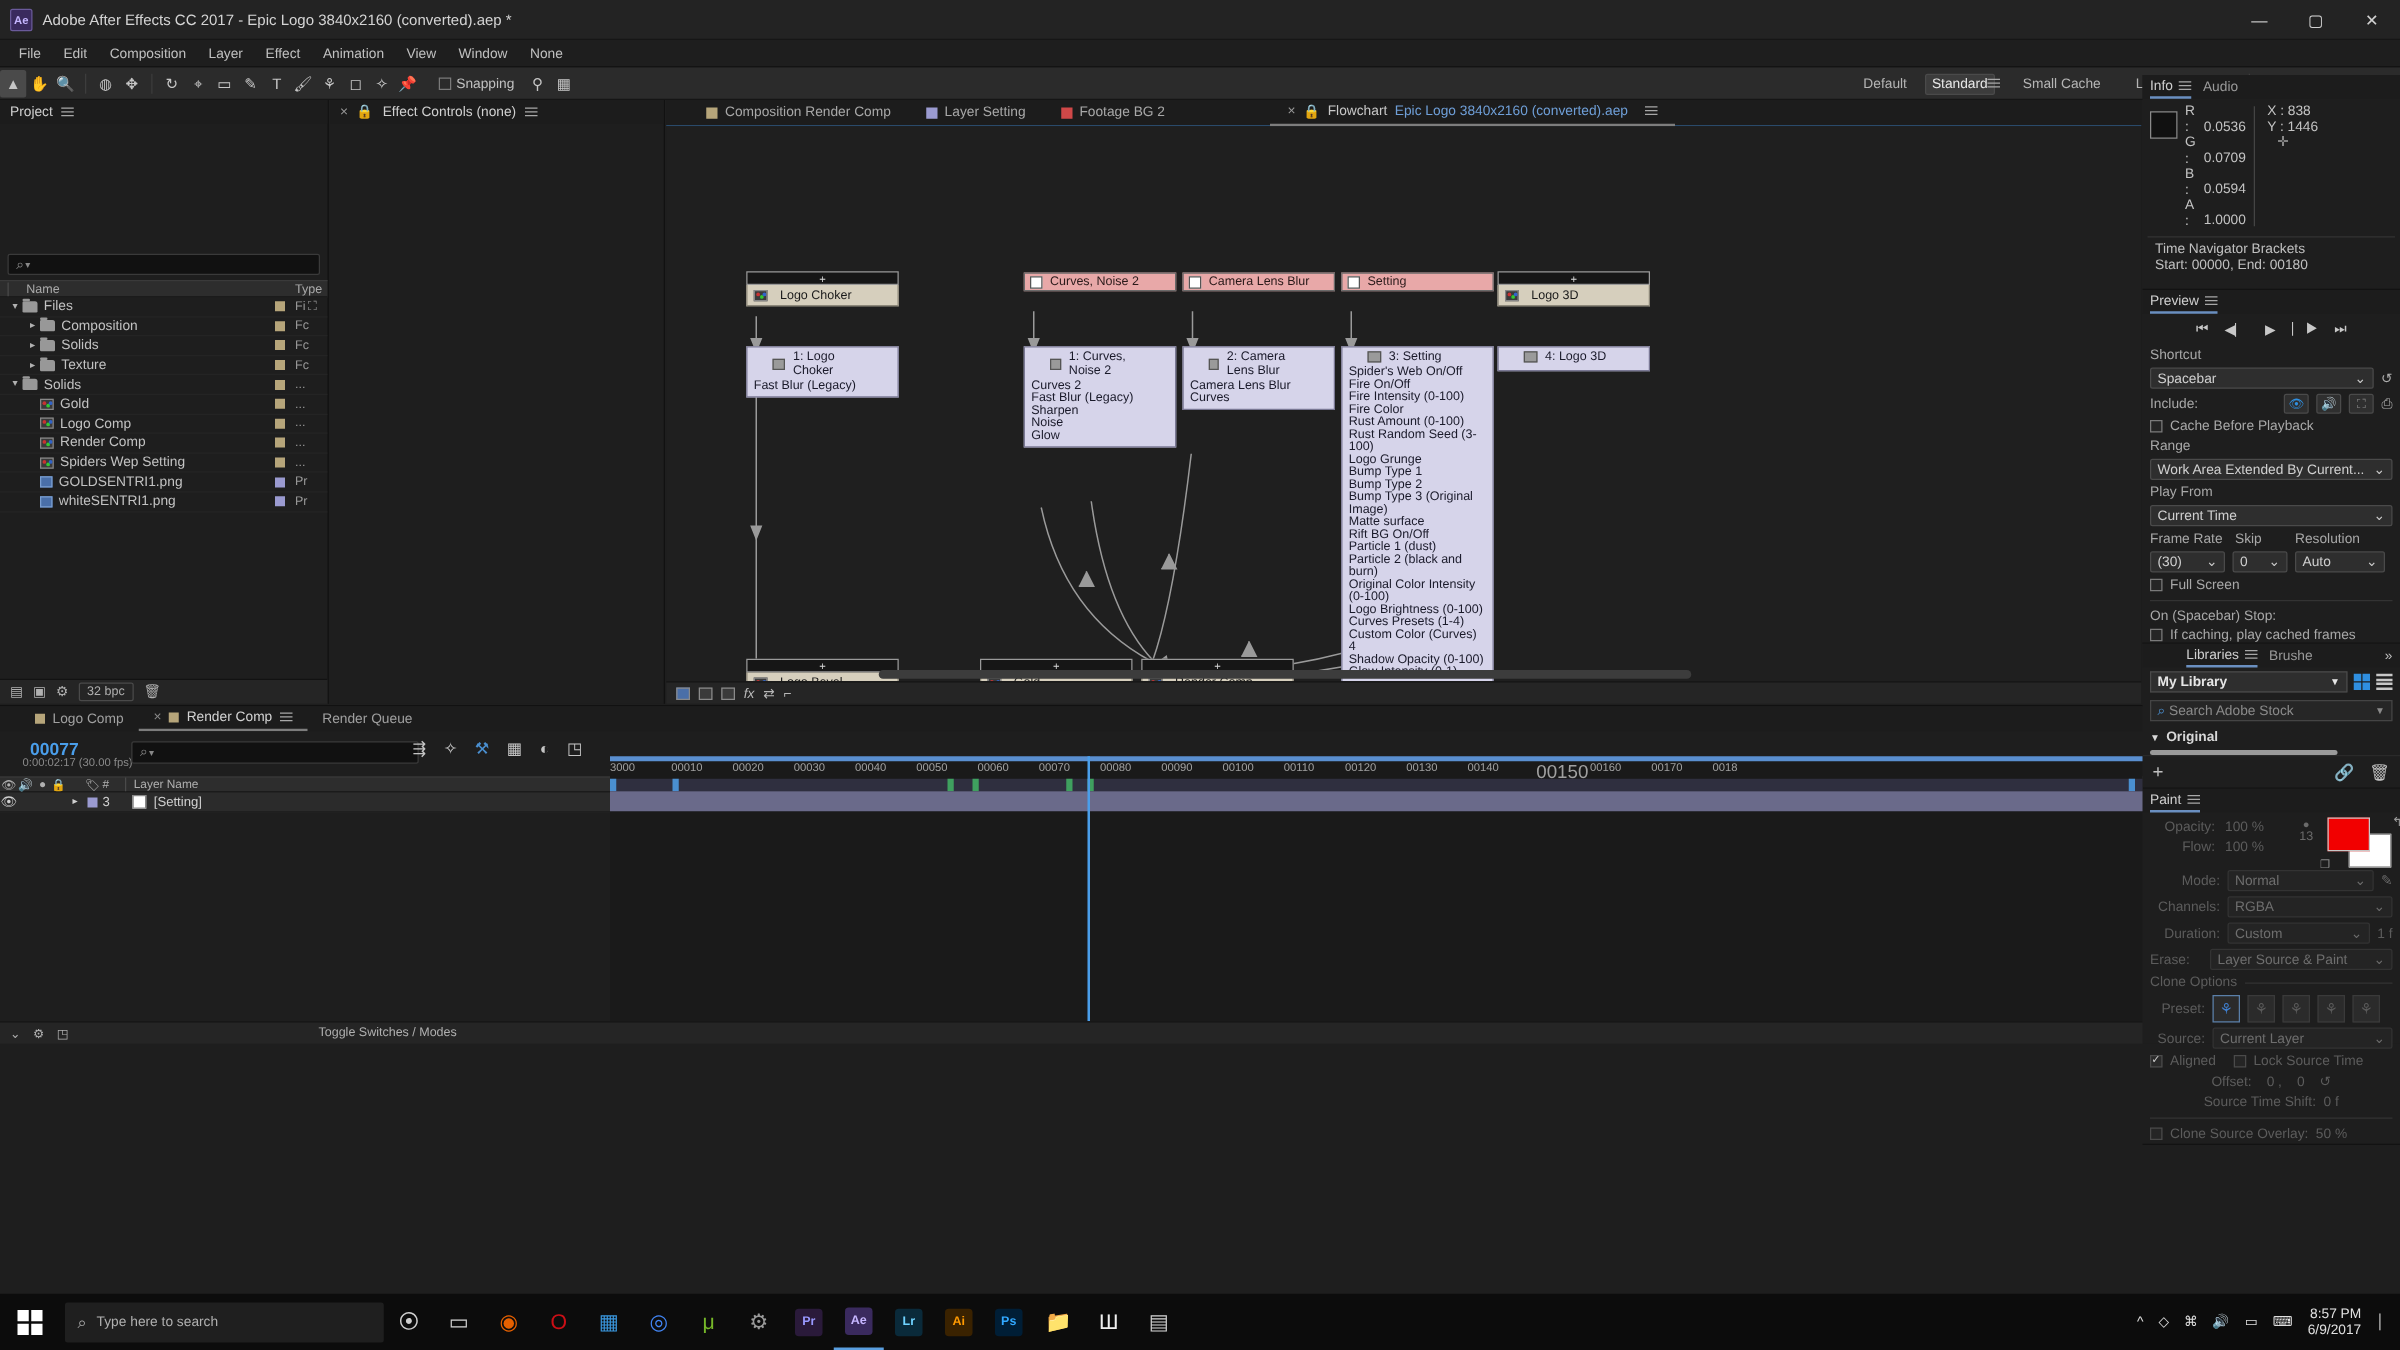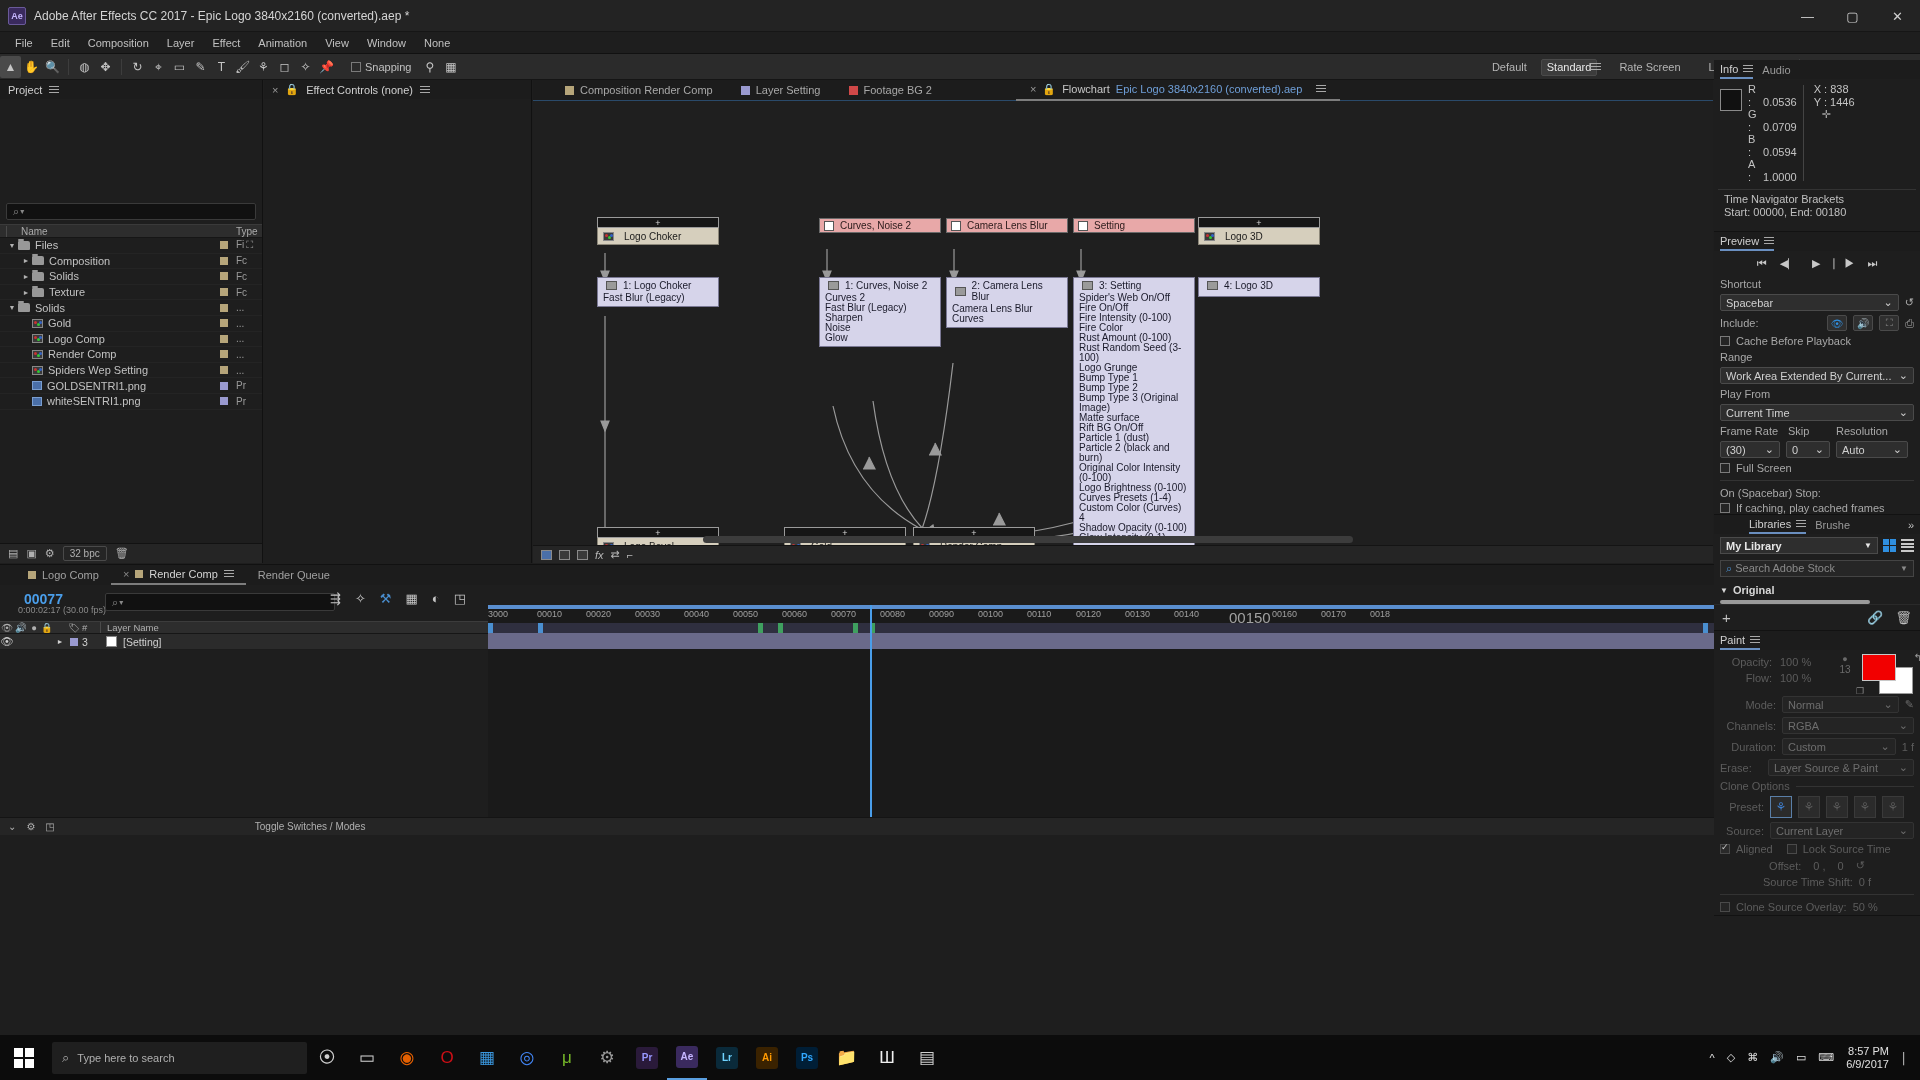--- a/index.html
+++ b/index.html
@@ -101,21 +101,21 @@
   
   .node { position:absolute; font-size:10px; }
   .node-top { background:#161616; border:1px solid #9a9a9a; height:11px;
      display:flex; align-items:center; justify-content:center; color:#d8d8d8; font-size:9px;}
   .node-body { background:#d6cfbd; border:1px solid #8c8779; border-top:none; height:17px;
      display:flex; align-items:center; gap:5px; padding-left:5px; color:#1a1a1a; font-size:10px;}
   .node-header-red { background:#e8a8a8; border:1px solid #6a6a6a; height:15px; display:flex;
      align-items:center; gap:6px; padding-left:4px; color:#2a1a1a; font-size:10px; }
   .node-header-red .box { width:10px; height:10px; background:#fff; border:1px solid #555; }
   .layer-node { background:#d6d4ea; border:1px solid #7a7894; color:#1a1a2a; }
-  .layer-node .ln-title { display:flex; align-items:center; gap:6px; padding:2px 8px; font-size:10px;}
+  .layer-node .ln-title { display:flex; align-items:center; gap:6px; padding:2px 20px; font-size:10px;}
   .layer-node .ln-title .box { width:11px; height:9px; background:#9a9a9a; border:1px solid #555; }
   .layer-node .ln-list { padding:0 5px 3px 5px; line-height:10px; font-size:10px; }
   .fc-svg { position:absolute; top:0; left:0; width:100%; height:100%; pointer-events:none; }
 
   
   #right-col { position:absolute; left:1714px; top:60px; width:206px; height:775px; background:#1e1e1e;}
   .rpanel { border-bottom:1px solid #121212; }
   .rtabs { height:19px; display:flex; align-items:center; gap:9px; padding-left:6px; background:#1c1c1c;}
   .rtab { font-size:11px; color:#9a9a9a; height:19px; display:flex;align-items:center; gap:5px;}
   .rtab.active { color:#d0d0d0; border-bottom:2px solid #6a8fc0; }
@@ -258,21 +258,21 @@
     <div class="tool">▦</div>
 
     <div class="ws-area" id="ws-area">
         <div class="ws">Default</div>
         <div class="ws sel">Standard</div>
         <span class="hamburger" style="margin-left: -6px; margin-right: 4px;">
           <i></i>
           <i></i>
           <i></i>
         </span>
-        <div class="ws">Rate Screen</div>
+        <div class="ws">Small Cache</div>
         <div class="ws">Libraries</div>
         <div class="ws">»</div>
         <div class="ws-sep"></div>
         <div class="ws">▣</div>
         <div class="search-help">
           <span>⌕</span>
           <span>Search Help</span>
         </div>
       </div>
   </div>

